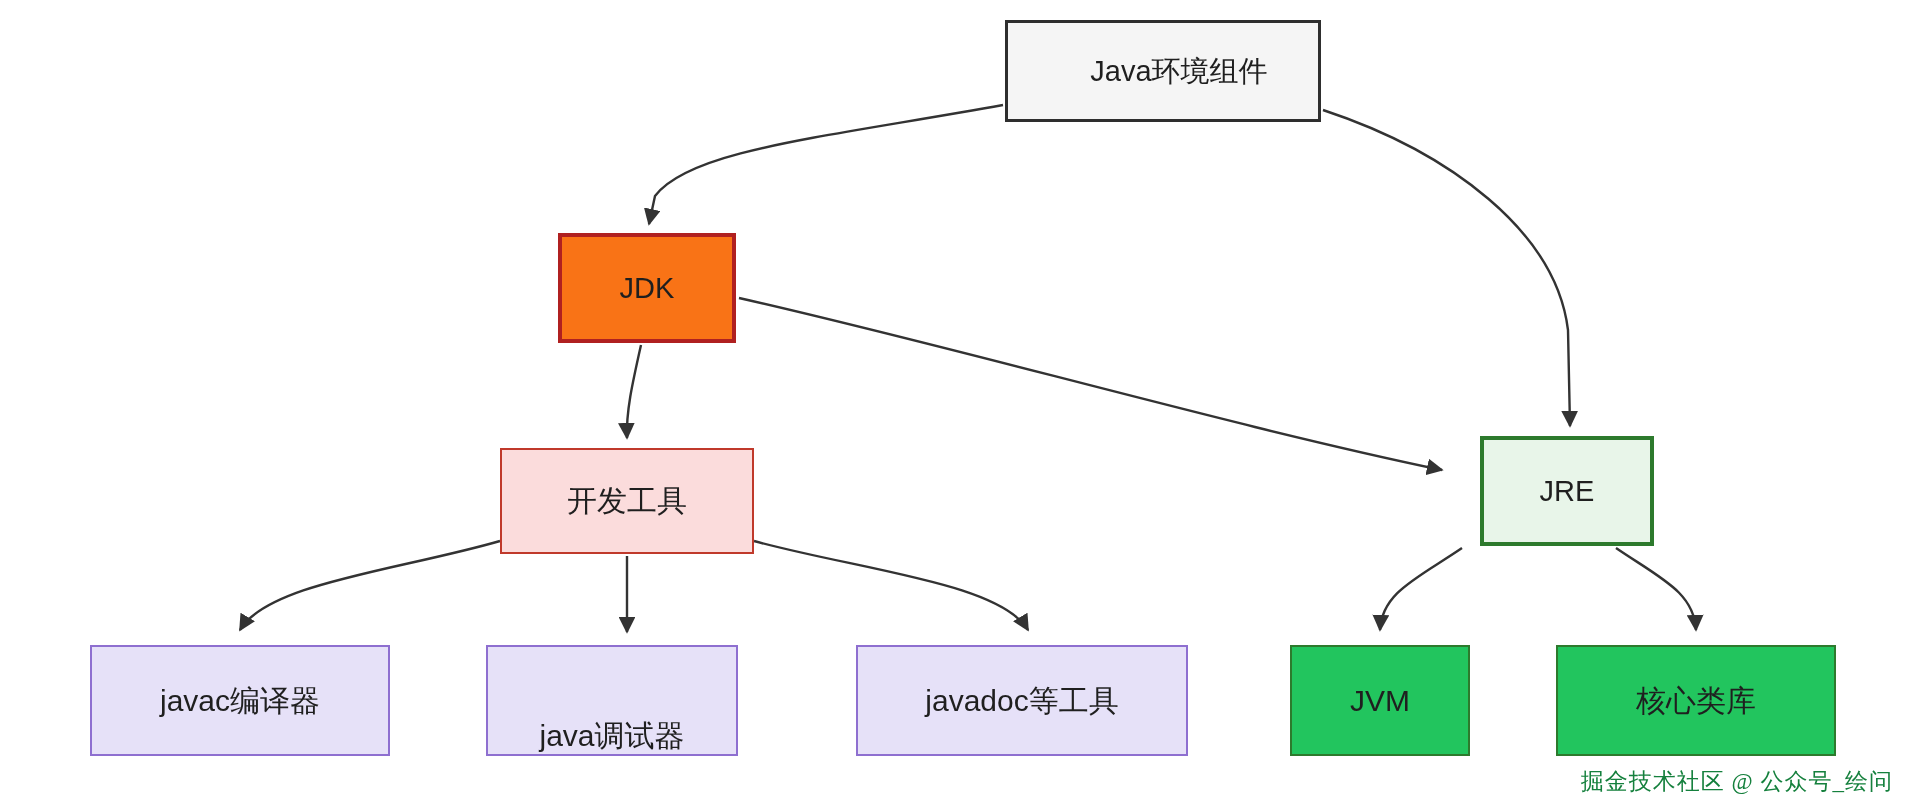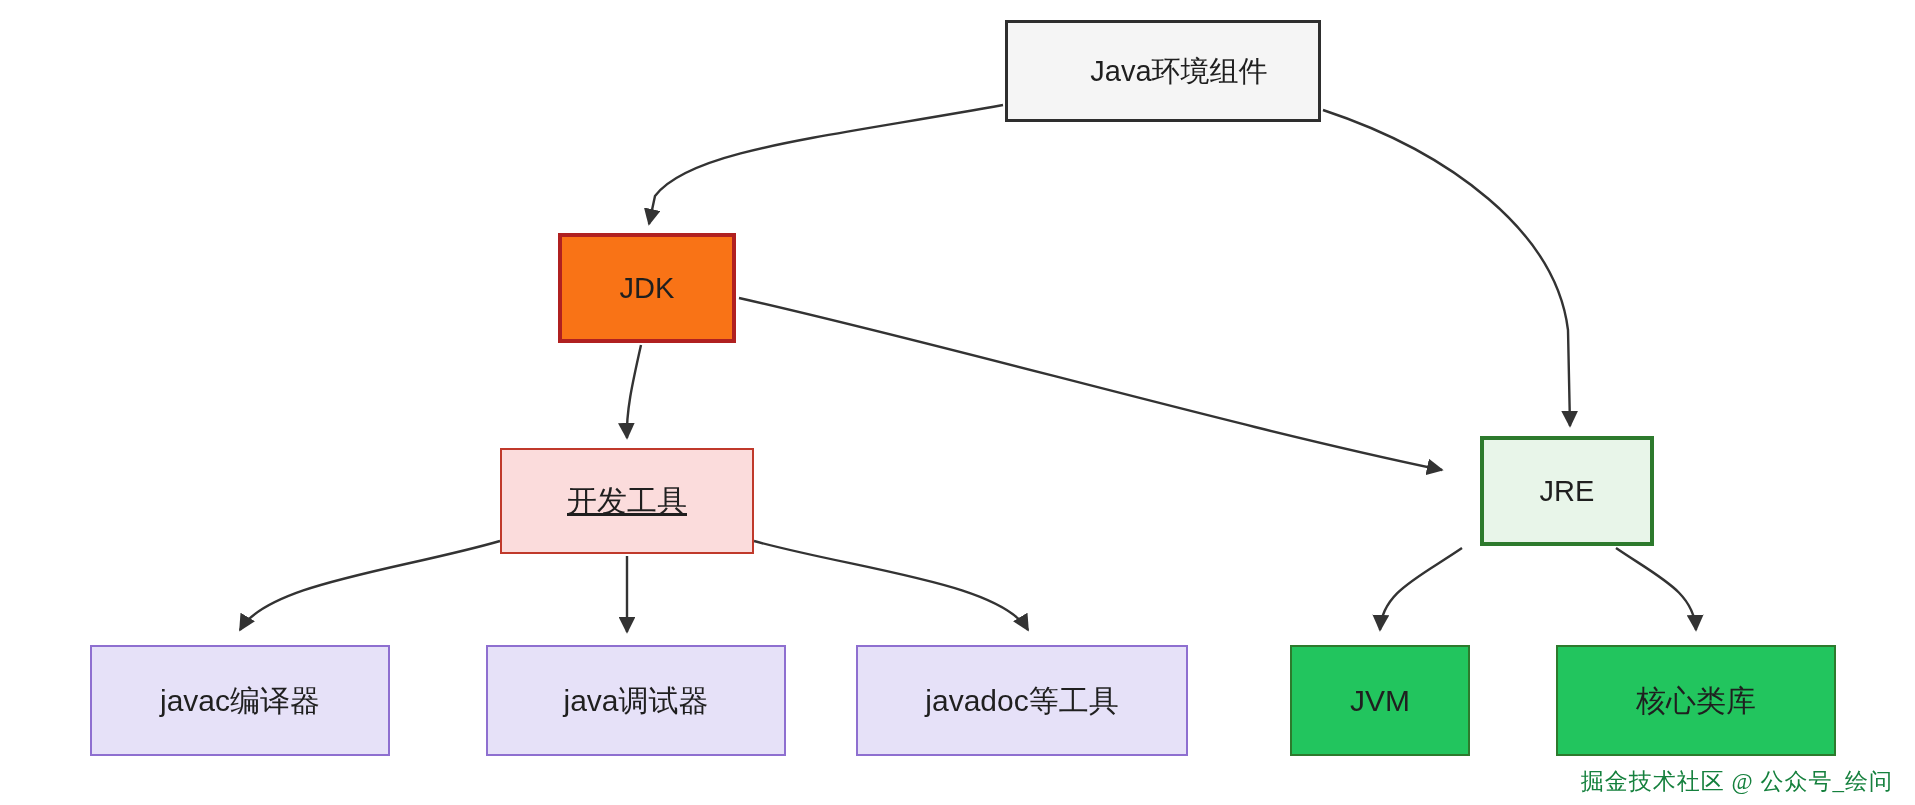--- a/index.html
+++ b/index.html
@@ -67,21 +67,20 @@
 
   
   .node-devtools {
     left: 500px;
     top: 448px;
     width: 254px;
     height: 106px;
     border: 2px solid #c0392b;
     background: #fbdcdc;
     font-size: 30px;
-    text-decoration: underline;
   }
 
   
   .node-jre {
     left: 1452px;
     top: 436px;
     width: 174px;
     height: 110px;
     border: 4px solid #2d7a2d;
     background: #e8f5e9;
@@ -91,21 +90,21 @@
 
   
   .node-purple {
     border: 2px solid #8e6fd0;
     background: #e6e1f8;
     font-size: 30px;
     top: 645px;
     height: 111px;
   }
   .node-javac  { left: 90px;  width: 300px; }
-  .node-jdb    { left: 486px; width: 300px; }
+  .node-jdb    { left: 486px; width: 252px; align-items: flex-end; }
   .node-javadoc{ left: 856px; width: 332px; }
 
   
   .node-green {
     border: 2px solid #2d7a2d;
     background: #22c55e;
     font-size: 30px;
     top: 645px;
     height: 111px;
     text-align: right;

